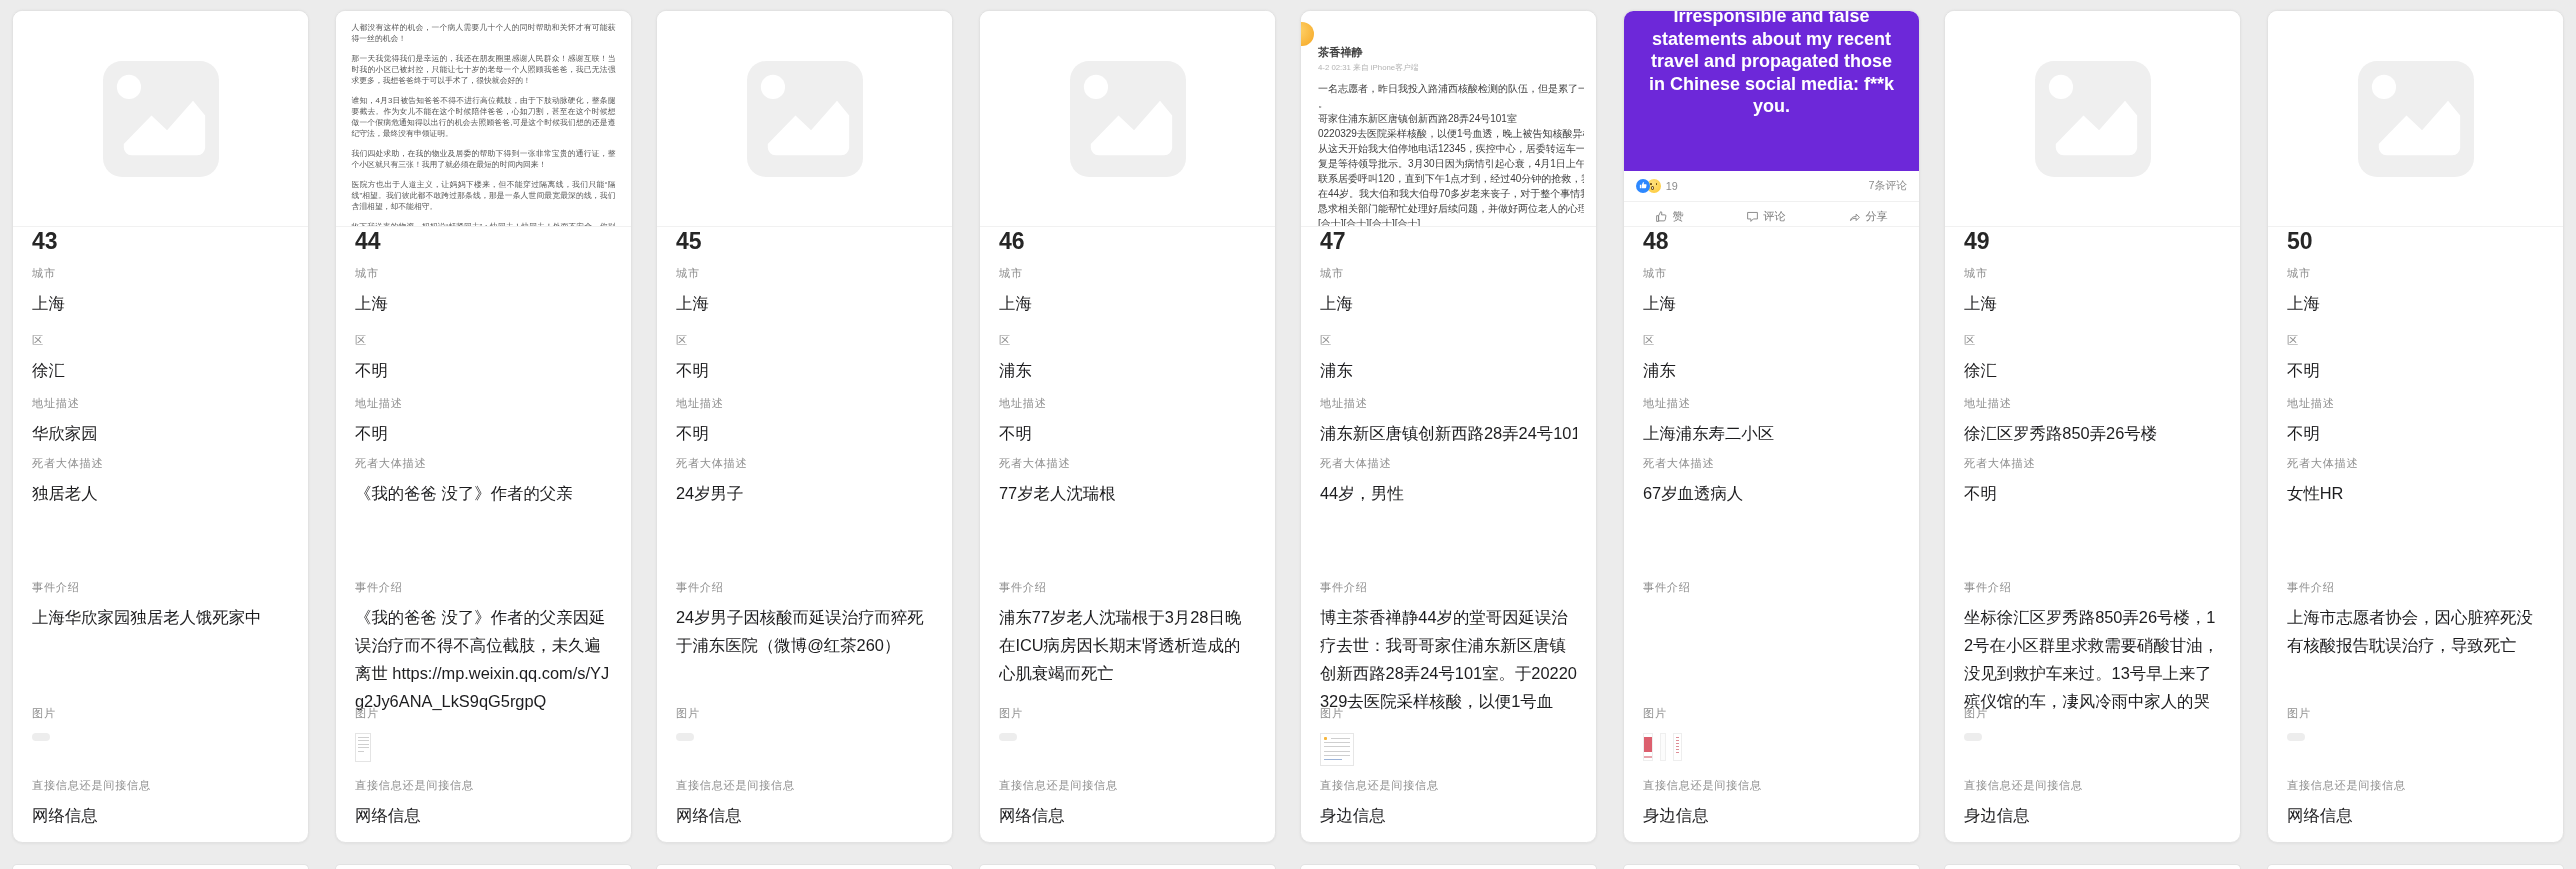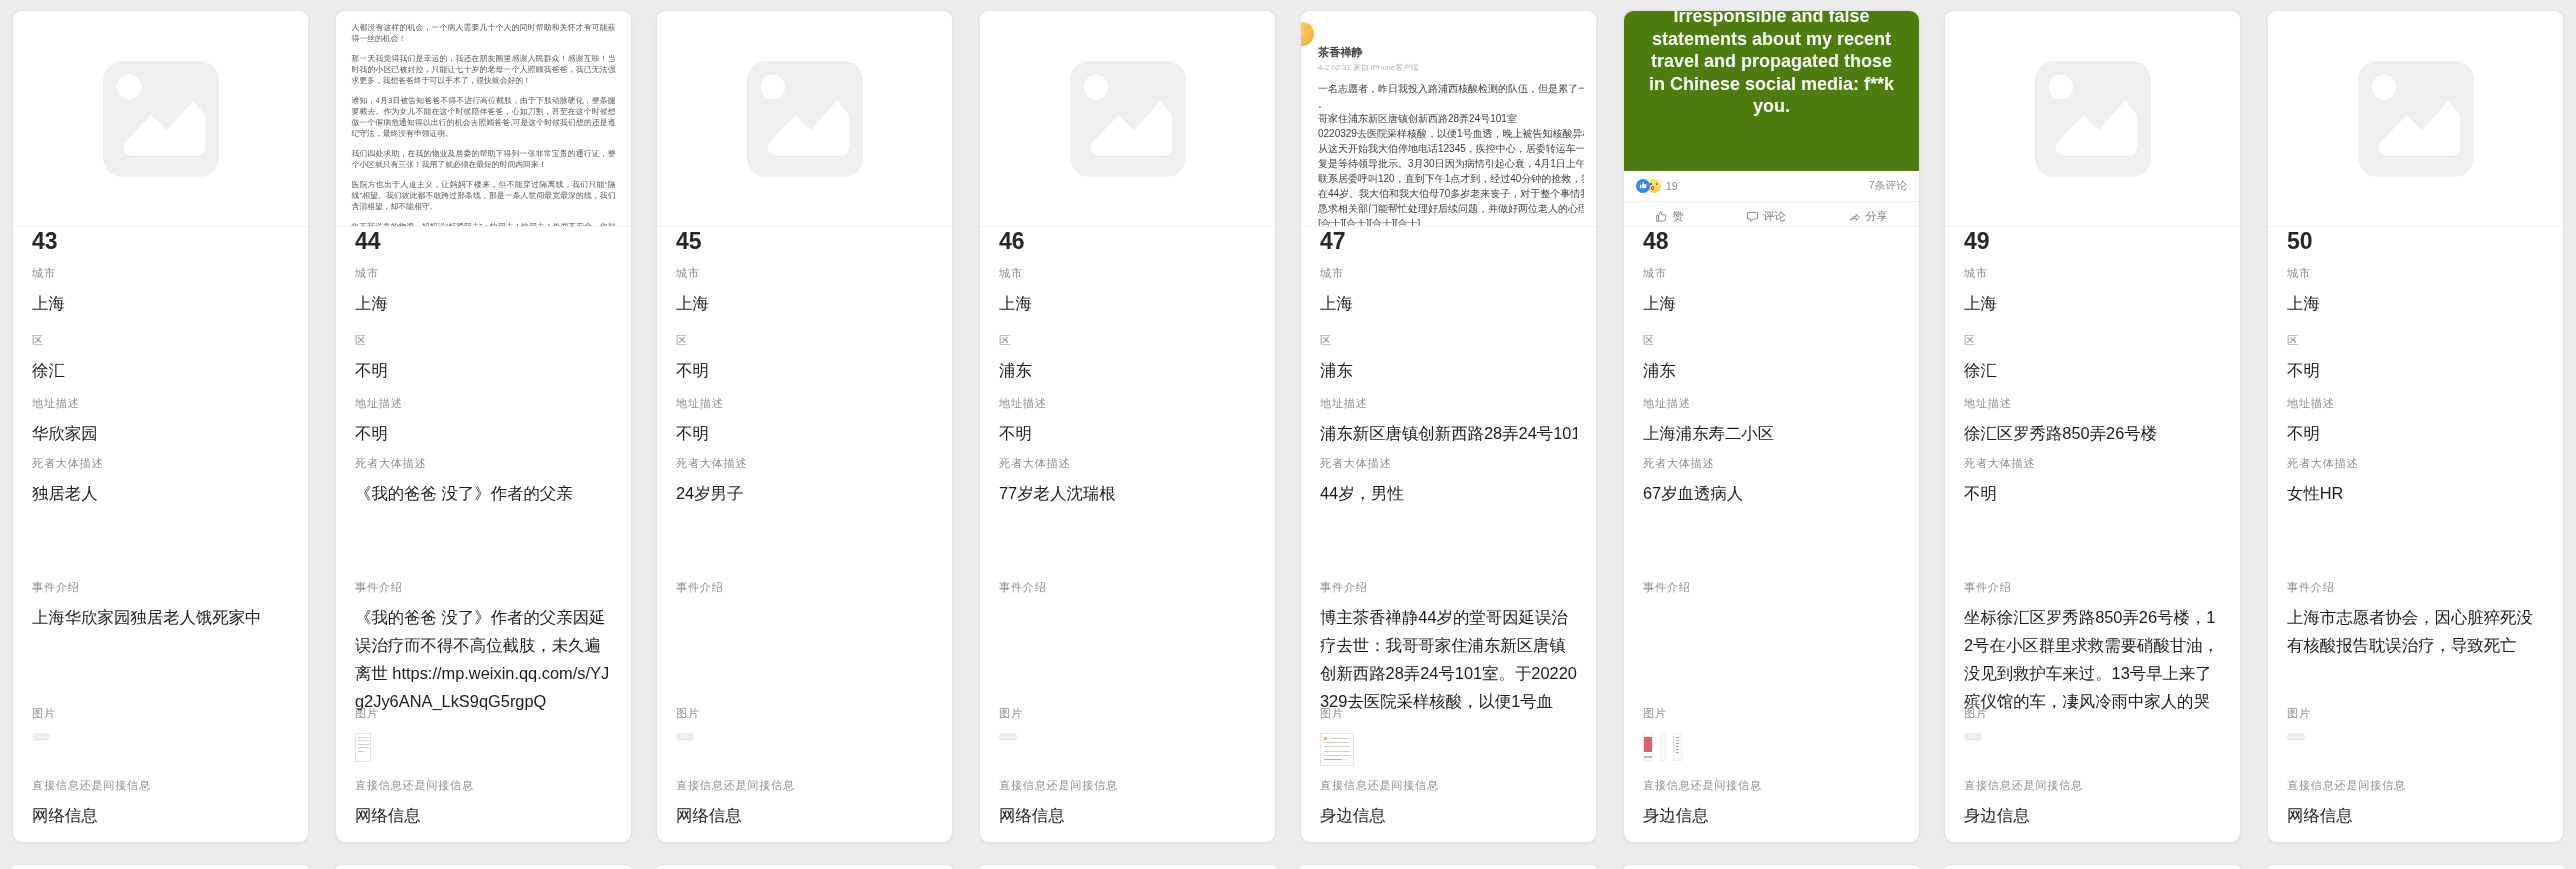--- a/index.html
+++ b/index.html
@@ -242,20 +242,21 @@
         <div class="val oneline">不明</div>
       </div>
 
       <div class="field f-deceased">
         <div class="lbl">死者大体描述</div>
         <div class="val">24岁男子</div>
       </div>
 
       <div class="field f-event">
         <div class="lbl">事件介绍</div>
+        <div class="val">24岁男子因核酸而延误治疗而猝死于浦东医院（微博@红茶260）</div>
       </div>
 
       <div class="field f-image">
         <div class="lbl">图片</div>
         <div class="thumb-row">
           <span class="t-pill"></span>
 
         </div>
       </div>
 
@@ -297,20 +298,21 @@
         <div class="val oneline">不明</div>
       </div>
 
       <div class="field f-deceased">
         <div class="lbl">死者大体描述</div>
         <div class="val">77岁老人沈瑞根</div>
       </div>
 
       <div class="field f-event">
         <div class="lbl">事件介绍</div>
+        <div class="val">浦东77岁老人沈瑞根于3月28日晚在ICU病房因长期末肾透析造成的心肌衰竭而死亡</div>
       </div>
 
       <div class="field f-image">
         <div class="lbl">图片</div>
         <div class="thumb-row">
           <span class="t-pill"></span>
 
         </div>
       </div>
 
@@ -394,21 +396,21 @@
         <div class="val oneline">身边信息</div>
       </div>
 
     </div>
   <div class="sliver" style="left: 1300px;"></div>
     <div class="card" style="left: 1623px;">
 
       <div class="media">
 
         <div>
-          <div class="red-block" style="background:#4d7c0f">
+          <div class="red-block" style="background:#6d28d9">
             <div class="red-text">Irresponsible and false statements about my recent travel and propagated those in Chinese social media: f**k you.</div>
           </div>
           <div class="react-row">
             <span class="react-left">
               <span class="emoji thumb">
                 <svg width="8.6" height="8.6" viewBox="0 0 10 10">
                   <path d="M1 4.5 h1.6 v4 H1 Z M3.2 8.5 V4.6 L4.8 1.2 q.9.1.9 1 l-.3 1.6 h2.6 q.9 0 .8.9 l-.5 2.9 q-.1.9-1 .9 Z" fill="#fff"></path>
                 </svg>
               </span>
               <span class="emoji shock">

